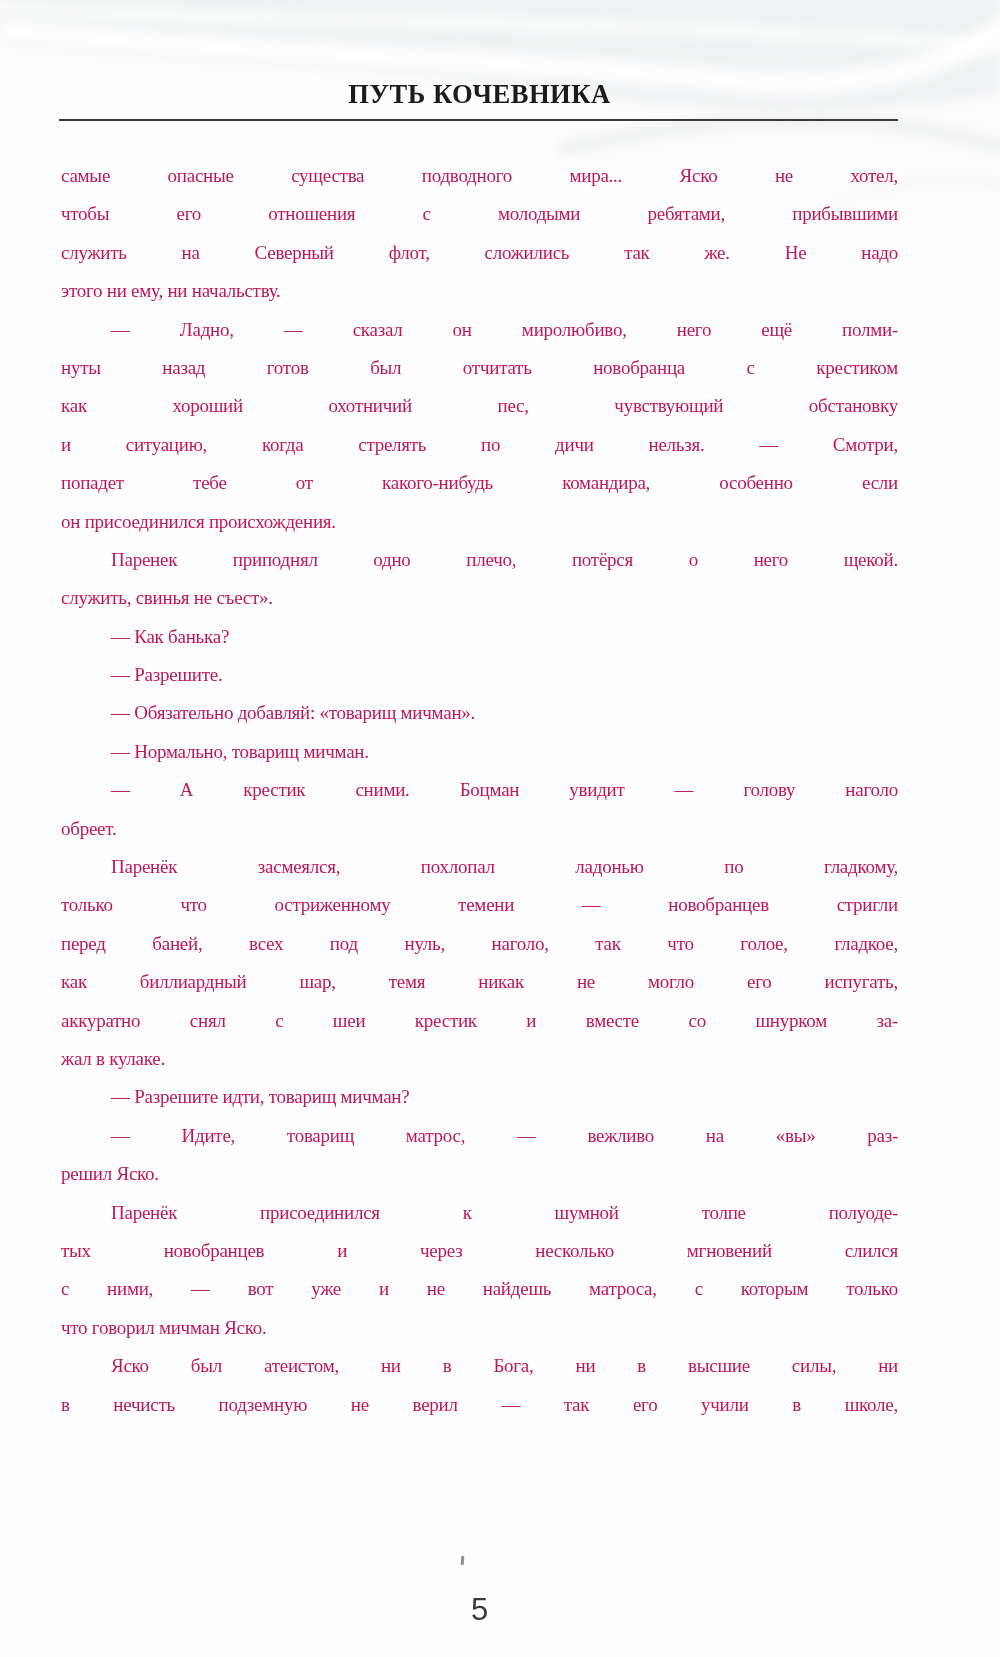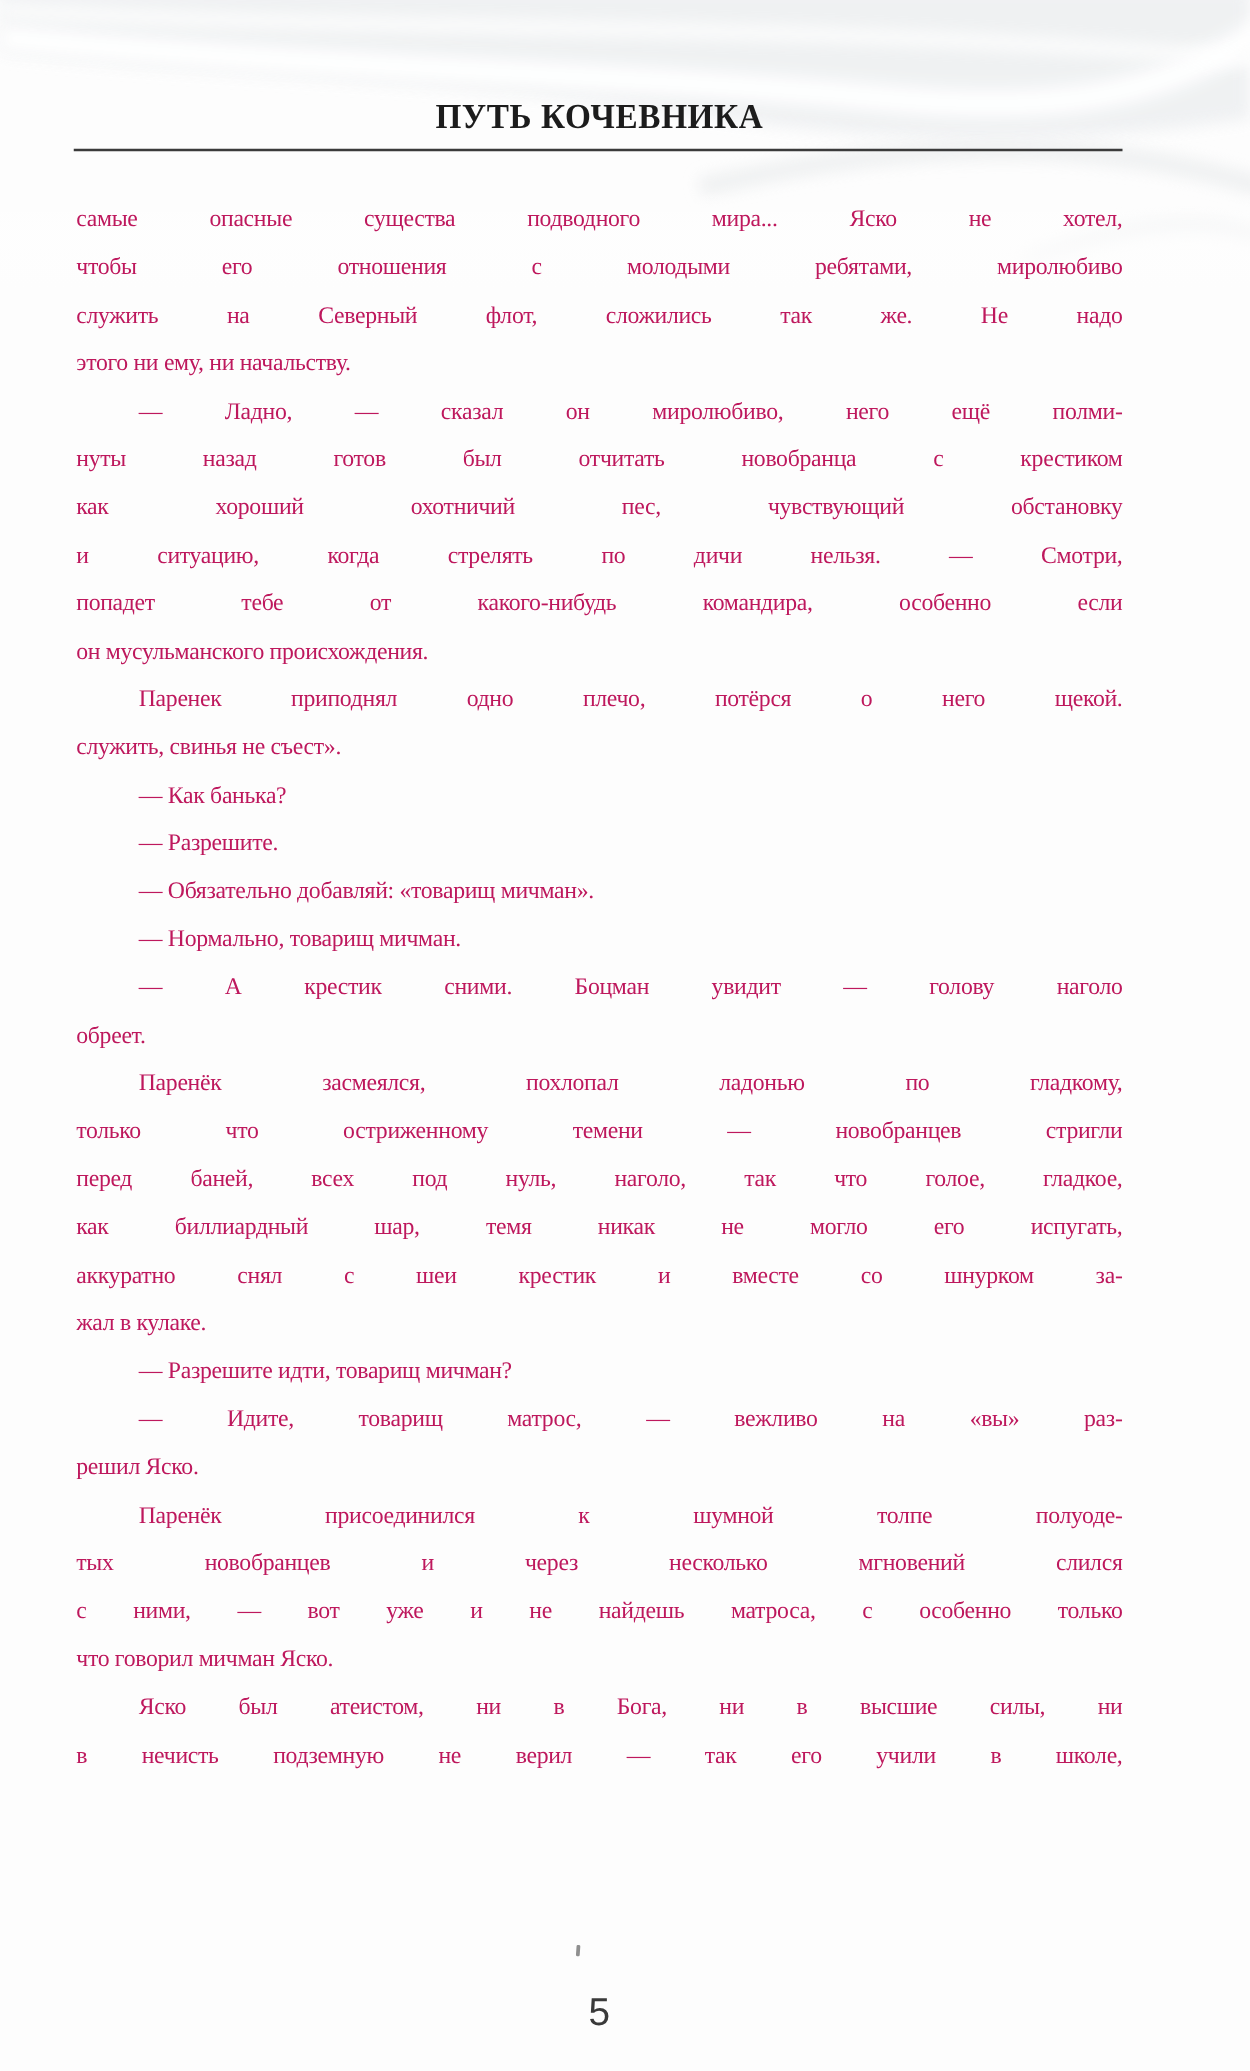--- a/index.html
+++ b/index.html
@@ -75,31 +75,31 @@
   <path d="M820,210 C900,178 960,172 1010,190" stroke="#eef0f1" stroke-width="12" fill="none" opacity="0.7" filter="url(#soft)"></path>
   <rect x="0" y="150" width="1000" height="80" fill="url(#fade)"></rect>
 </svg>
 
 <div class="page-header">ПУТЬ КОЧЕВНИКА</div>
 <div class="header-rule"></div>
 
 <div class="text-block">
     <div class="paragraph">
       <div class="line">самые опасные существа подводного мира... Яско не хотел,</div>
-      <div class="line">чтобы его отношения с молодыми ребятами, миролюбиво</div>
+      <div class="line">чтобы его отношения с молодыми ребятами, прибывшими</div>
       <div class="line">служить на Северный флот, сложились так же. Не надо</div>
       <div class="line para-end">этого ни ему, ни начальству.</div>
     </div>
     <div class="paragraph">
       <div class="line indent">— Ладно, — сказал он миролюбиво, него ещё полми-</div>
       <div class="line">нуты назад готов был отчитать новобранца с крестиком</div>
       <div class="line">как хороший охотничий пес, чувствующий обстановку</div>
       <div class="line">и ситуацию, когда стрелять по дичи нельзя. — Смотри,</div>
       <div class="line">попадет тебе от какого-нибудь командира, особенно если</div>
-      <div class="line para-end">он мусульманского происхождения.</div>
+      <div class="line para-end">он присоединился происхождения.</div>
     </div>
     <div class="paragraph">
       <div class="line indent">Паренек приподнял одно плечо, потёрся о него щекой.</div>
       <div class="line para-end">служить, свинья не съест».</div>
     </div>
     <div class="paragraph">
       <div class="line indent para-end">— Как банька?</div>
     </div>
     <div class="paragraph">
       <div class="line indent para-end">— Разрешите.</div>
@@ -125,21 +125,21 @@
     <div class="paragraph">
       <div class="line indent para-end">— Разрешите идти, товарищ мичман?</div>
     </div>
     <div class="paragraph">
       <div class="line indent">— Идите, товарищ матрос, — вежливо на «вы» раз-</div>
       <div class="line para-end">решил Яско.</div>
     </div>
     <div class="paragraph">
       <div class="line indent">Паренёк присоединился к шумной толпе полуоде-</div>
       <div class="line">тых новобранцев и через несколько мгновений слился</div>
-      <div class="line">с ними, — вот уже и не найдешь матроса, с особенно только</div>
+      <div class="line">с ними, — вот уже и не найдешь матроса, с которым только</div>
       <div class="line para-end">что говорил мичман Яско.</div>
     </div>
     <div class="paragraph">
       <div class="line indent">Яско был атеистом, ни в Бога, ни в высшие силы, ни</div>
       <div class="line">в нечисть подземную не верил — так его учили в школе,</div>
     </div>
   </div>
 
 <div class="scan-speck"></div>
 

